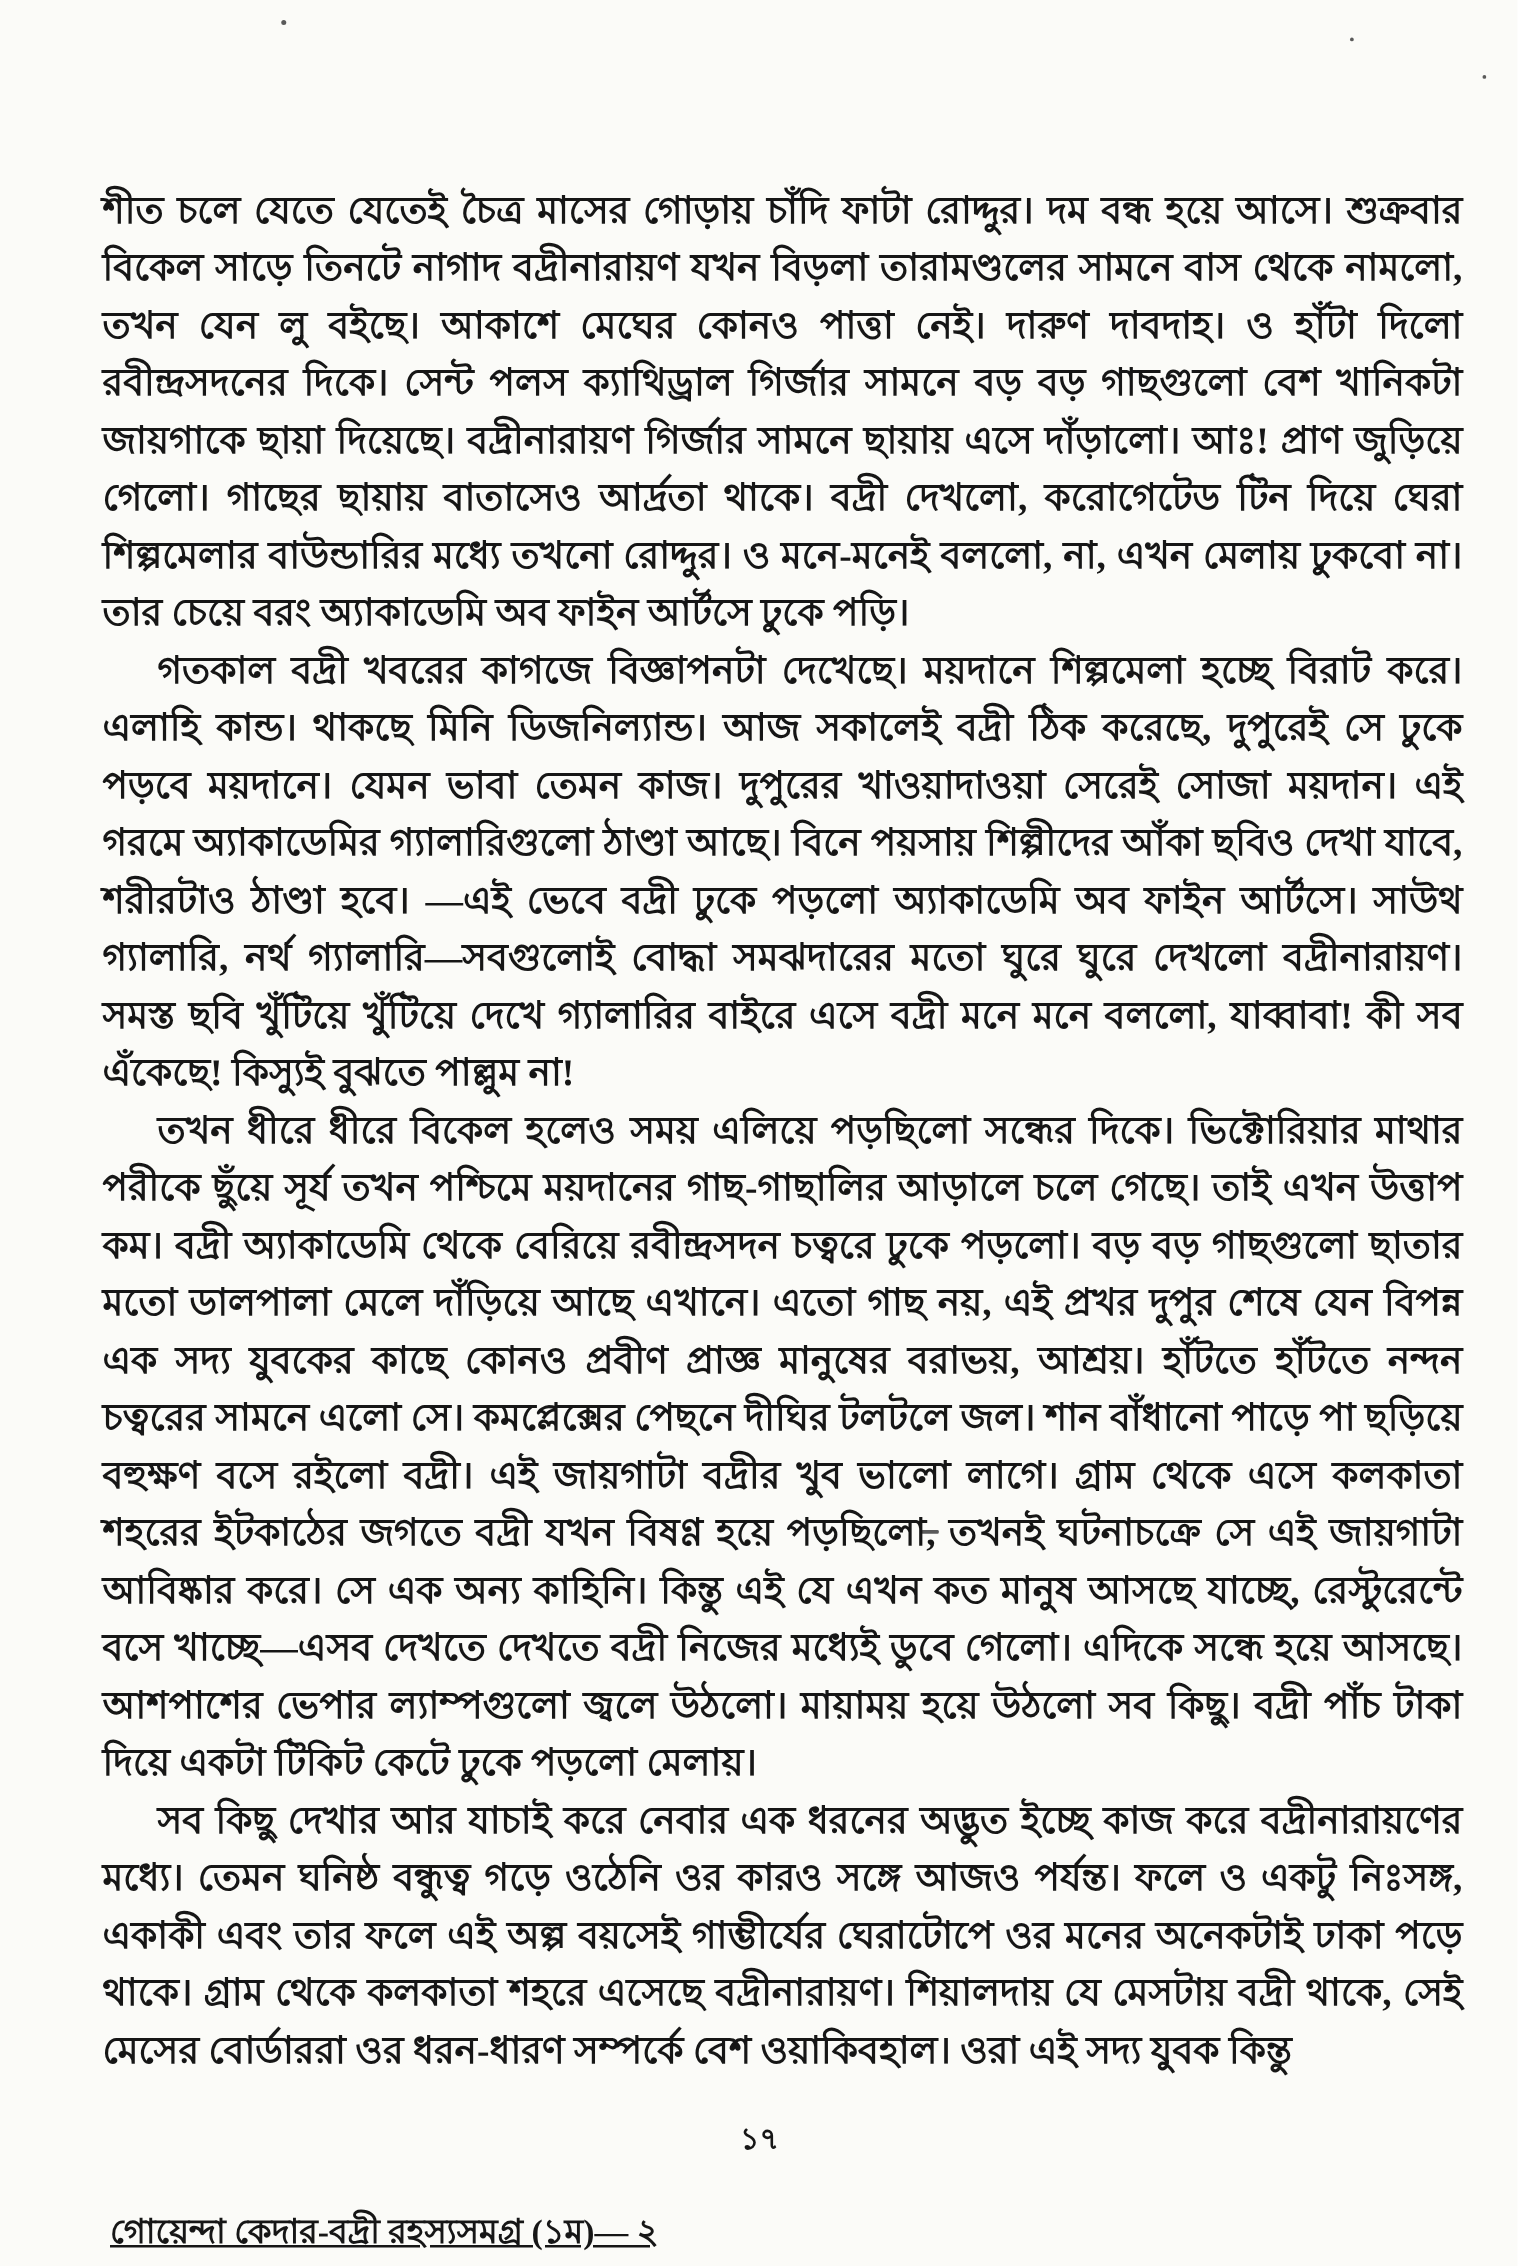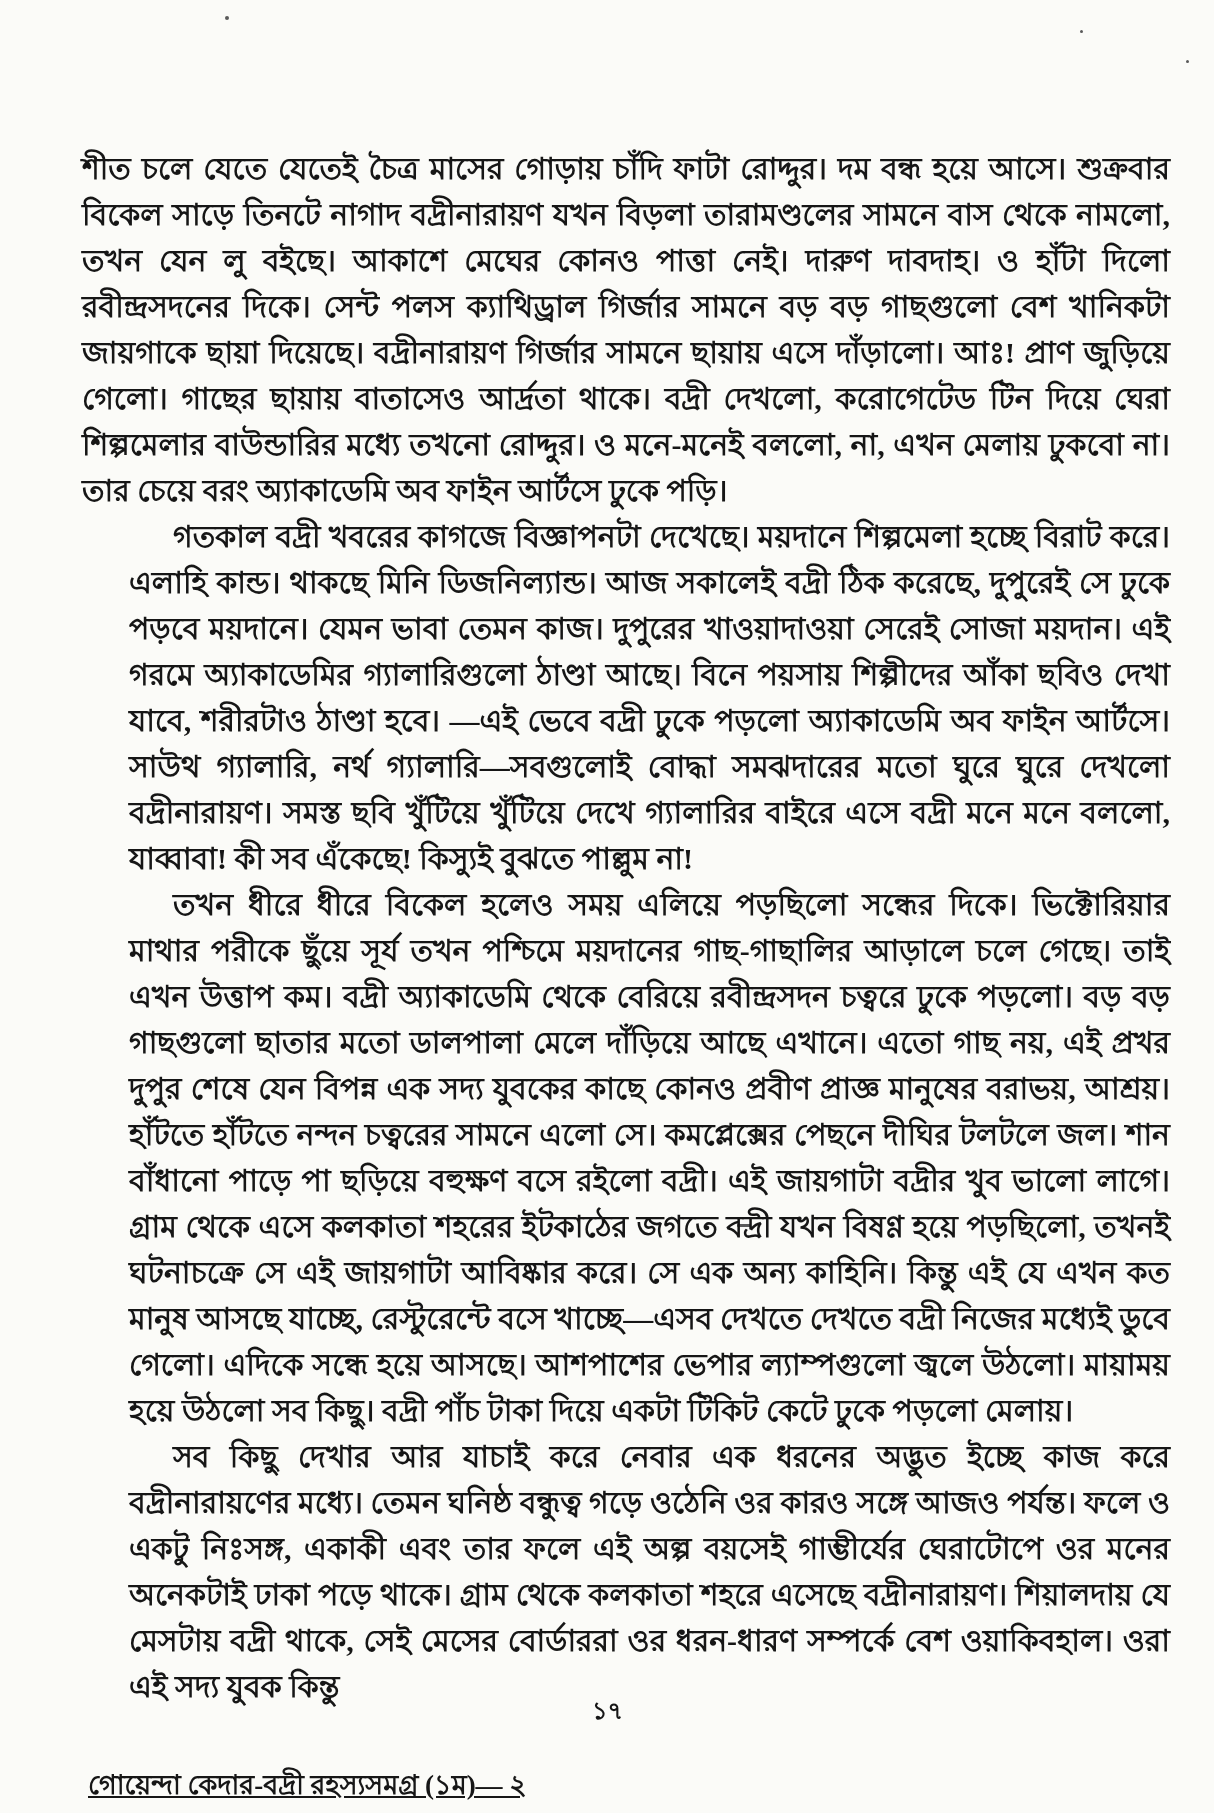--- a/index.html
+++ b/index.html
@@ -25,21 +25,20 @@
     font-size: 30px;
     line-height: 46px;
     font-weight: 600;
   }
   .text-block p {
     margin: 0;
     padding: 0;
   }
   .text-block p.indent {
     text-indent: 44px;
-    margin-left: 47px;
   }
   .footer-label {
     position: absolute;
     left: 88px;
     top: 1764px;
     font-size: 27px;
     font-weight: 600;
     white-space: nowrap;
     text-decoration: underline;
   }

